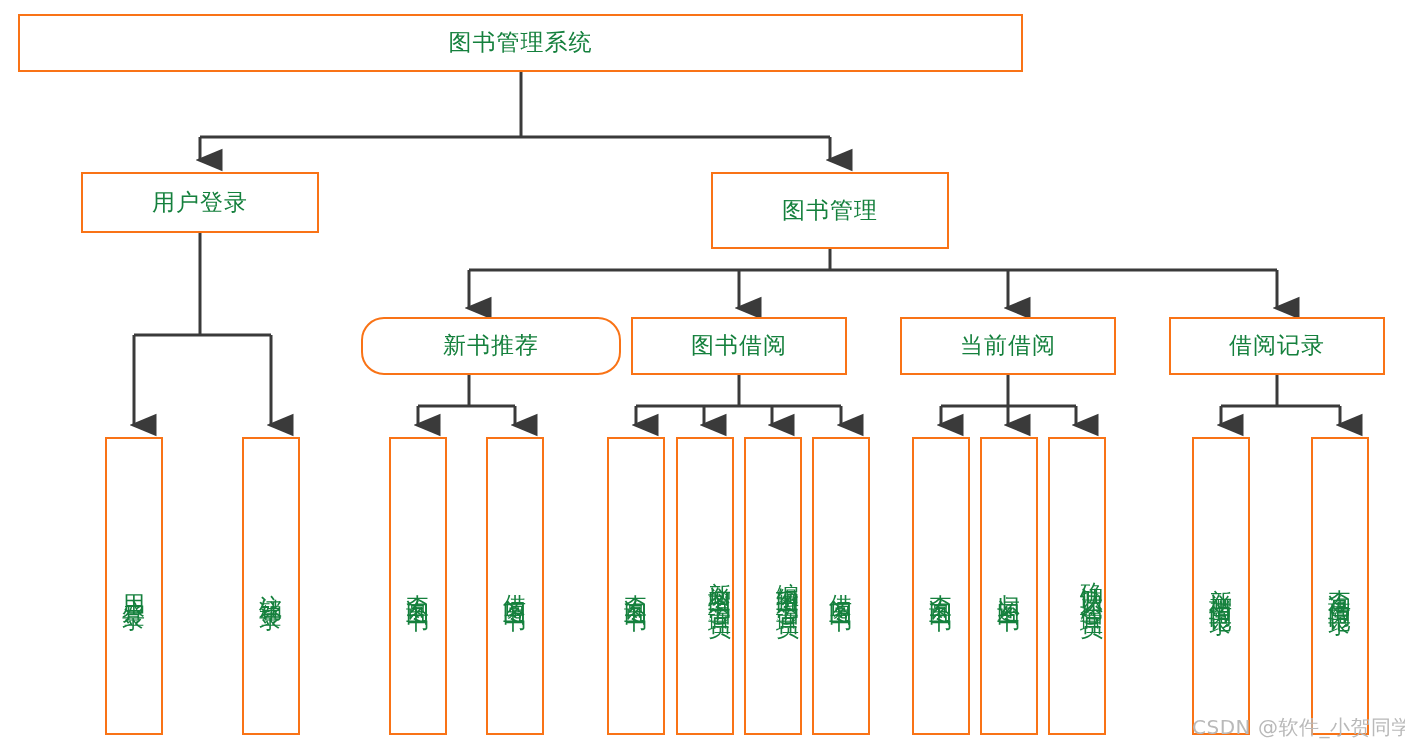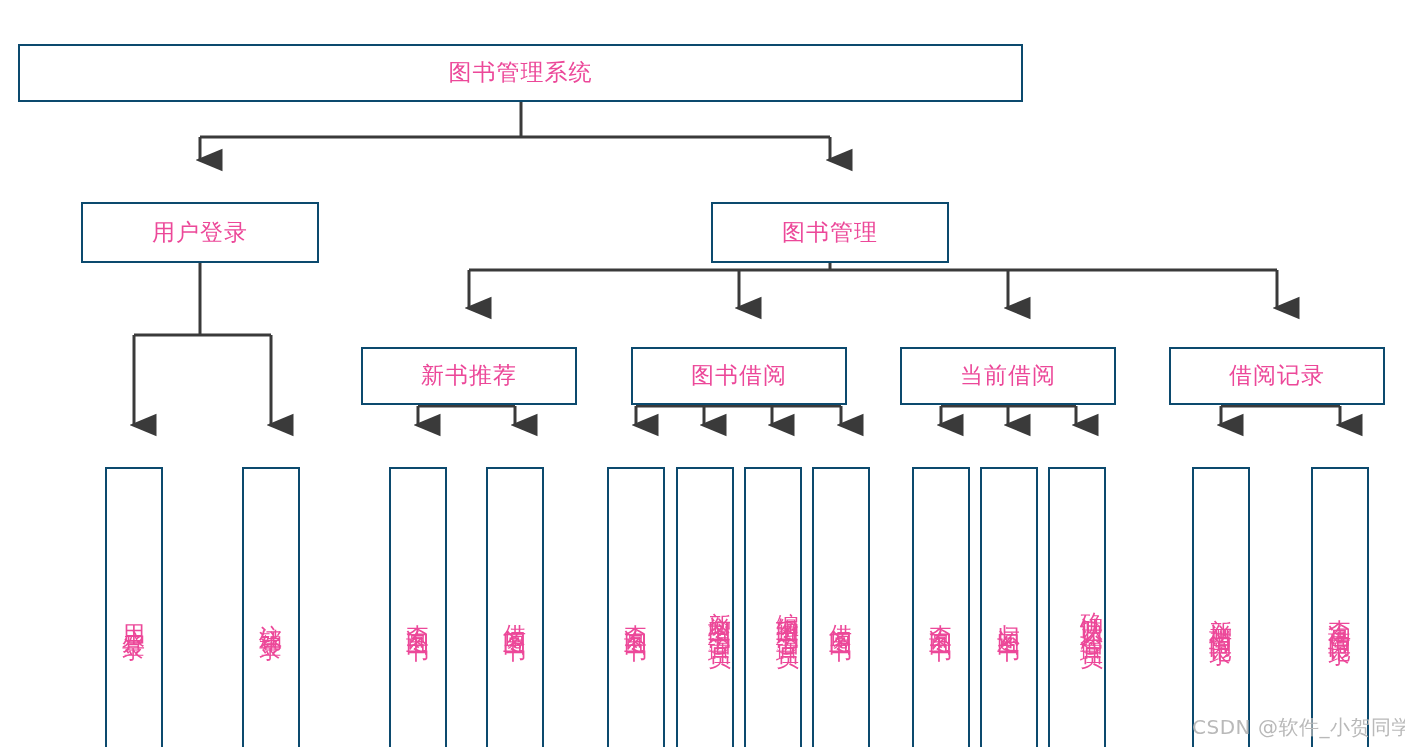--- a/index.html
+++ b/index.html
@@ -18,27 +18,26 @@
   #connectors {
     position: absolute;
     left: 0;
     top: 0;
     width: 1405px;
     height: 747px;
   }
   .node {
     position: absolute;
     box-sizing: border-box;
-    border: 2px solid #0c4a6e;
+    border: 2px solid #f97316;
     background: #ffffff;
     display: flex;
     align-items: center;
     justify-content: center;
-    color: #ec4899;
-    margin-top: 30px;
+    color: #15803d;
   }
   .node.horiz {
     font-size: 23px;
     letter-spacing: 1px;
     line-height: 1.2;
   }
   .node.vert {
     writing-mode: vertical-rl;
     text-orientation: upright;
     font-size: 23px;
@@ -121,25 +120,25 @@
     </g>
   </svg>
 
   <div class="node horiz" style="left:18px; top:14px; width:1005px; height:58px;">
     <span class="label">图书管理系统</span>
   </div>
 
   <div class="node horiz" style="left:81px; top:172px; width:238px; height:61px;">
     <span class="label">用户登录</span>
   </div>
-  <div class="node horiz" style="left:711px; top:172px; width:238px; height:61px;">
+  <div class="node horiz" style="left:711px; top:172px; width:238px; height:77px;">
     <span class="label">图书管理</span>
   </div>
 
-  <div class="node horiz" style="left:361px; top:317px; width:216px; height:58px;">
+  <div class="node horiz" style="left:361px; top:317px; width:260px; height:58px;border-radius:23px;">
     <span class="label">新书推荐</span>
   </div>
   <div class="node horiz" style="left:631px; top:317px; width:216px; height:58px;text-align:center;">
     <span class="label">图书借阅</span>
   </div>
   <div class="node horiz" style="left:1169px; top:317px; width:216px; height:58px;">
     <span class="label">借阅记录</span>
   </div>
   <div class="node horiz" style="left:900px; top:317px; width:216px; height:58px;">
     <span class="label">当前借阅</span>

